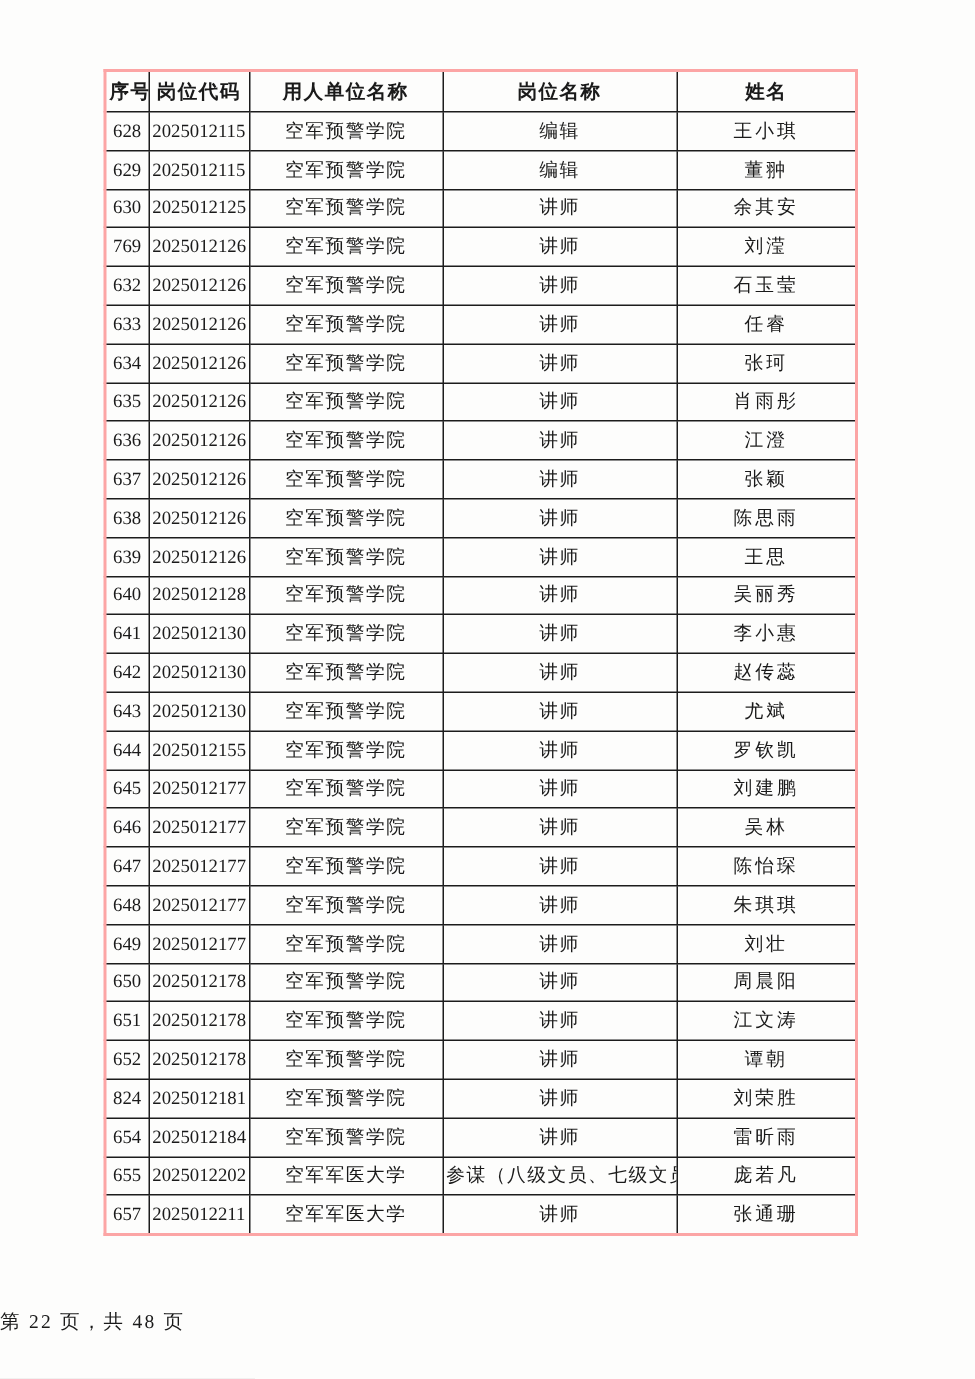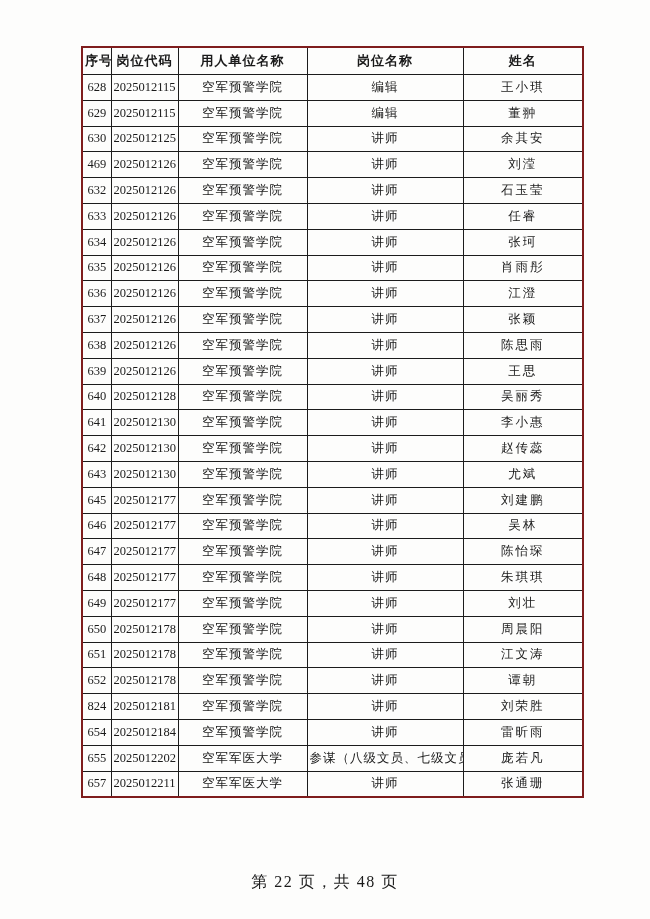--- a/index.html
+++ b/index.html
@@ -12,26 +12,26 @@
     width: 650px;
     height: 919px;
     margin: 0 auto;
     background: #fdfdfc;
     font-family: "Liberation Serif", "DejaVu Serif", serif;
     color: #1a1a1a;
     overflow: hidden;
   }
   table.roster {
     position: absolute;
-    left: 81px;
+    left: 69px;
     top: 46px;
     width: 501px;
     border-collapse: collapse;
     table-layout: fixed;
-    border: 2px solid #7f1d1d;
+    border: 2px solid #fca5a5;
   }
   table.roster th,
   table.roster td {
     border: 1px solid #1c1c1c;
     text-align: center;
     vertical-align: middle;
     padding: 0 2px;
     overflow: hidden;
     white-space: nowrap;
   }
@@ -56,22 +56,22 @@
     font-family: Liberation Mono, monospace;
   }
   td.col-name {
     letter-spacing: 2px;
   }
   .page-footer {
     position: absolute;
     left: 0;
     top: 872px;
     width: 650px;
-    text-align: center;
-    font-size: 16px;
+    text-align: left;
+    font-size: 13px;
     letter-spacing: 1.5px;
     color: #1a1a1a;
   }
 </style>
 </head>
 <body>
 
 <div class="sheet">
 
   <table class="roster">
@@ -107,21 +107,21 @@
           <td class="col-name">董翀</td>
         </tr>
         <tr>
           <td class="col-serial">630</td>
           <td class="col-code">2025012125</td>
           <td class="col-employer">空军预警学院</td>
           <td class="col-position">讲师</td>
           <td class="col-name">余其安</td>
         </tr>
         <tr>
-          <td class="col-serial">469</td>
+          <td class="col-serial">769</td>
           <td class="col-code">2025012126</td>
           <td class="col-employer">空军预警学院</td>
           <td class="col-position">讲师</td>
           <td class="col-name">刘滢</td>
         </tr>
         <tr>
           <td class="col-serial">632</td>
           <td class="col-code">2025012126</td>
           <td class="col-employer">空军预警学院</td>
           <td class="col-position">讲师</td>
@@ -196,20 +196,27 @@
           <td class="col-employer">空军预警学院</td>
           <td class="col-position">讲师</td>
           <td class="col-name">赵传蕊</td>
         </tr>
         <tr>
           <td class="col-serial">643</td>
           <td class="col-code">2025012130</td>
           <td class="col-employer">空军预警学院</td>
           <td class="col-position">讲师</td>
           <td class="col-name">尤斌</td>
+        </tr>
+        <tr>
+          <td class="col-serial">644</td>
+          <td class="col-code">2025012155</td>
+          <td class="col-employer">空军预警学院</td>
+          <td class="col-position">讲师</td>
+          <td class="col-name">罗钦凯</td>
         </tr>
         <tr>
           <td class="col-serial">645</td>
           <td class="col-code">2025012177</td>
           <td class="col-employer">空军预警学院</td>
           <td class="col-position">讲师</td>
           <td class="col-name">刘建鹏</td>
         </tr>
         <tr>
           <td class="col-serial">646</td>

